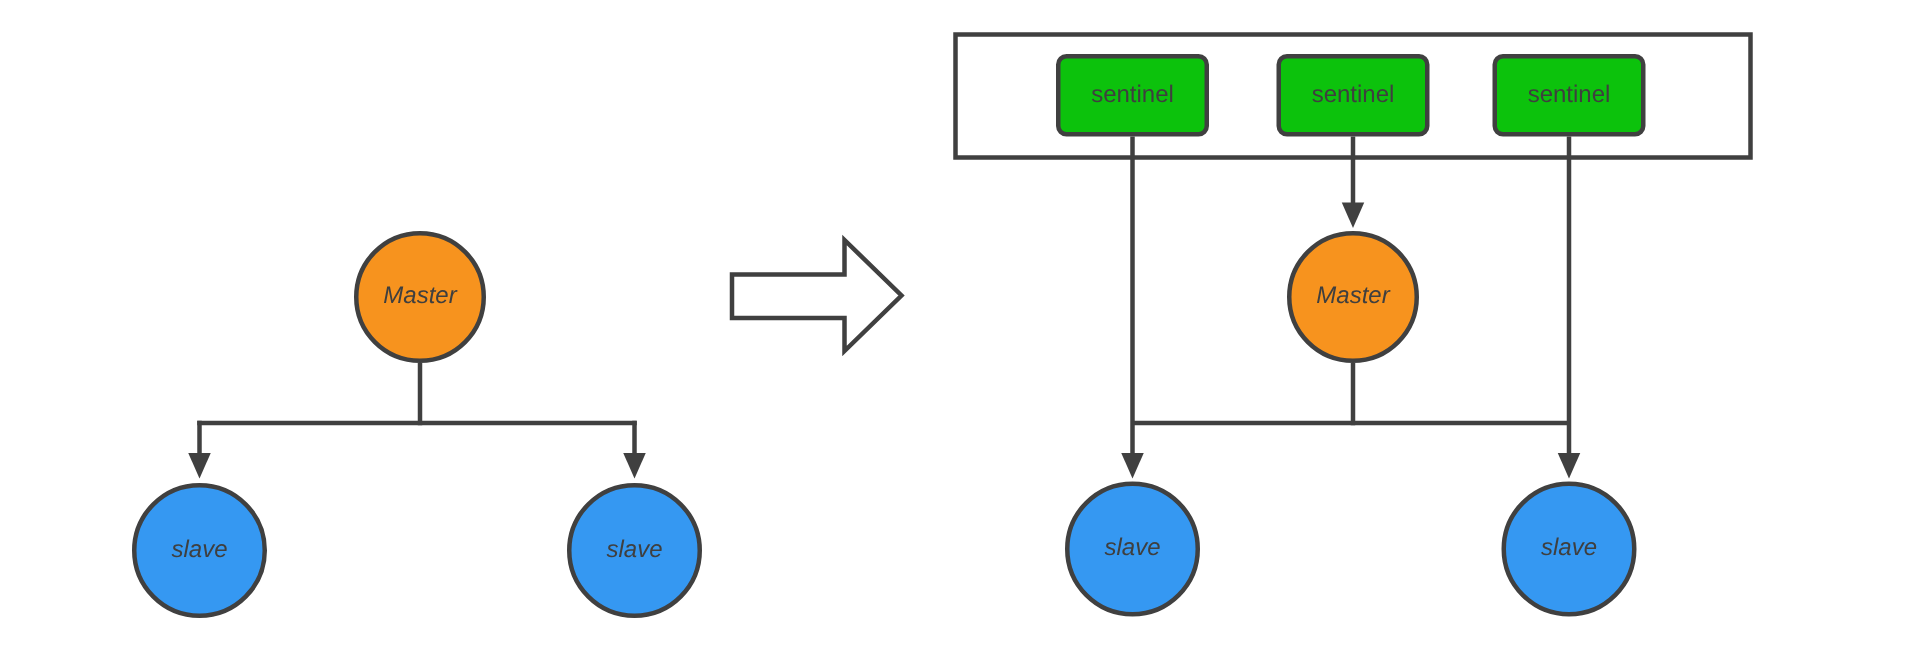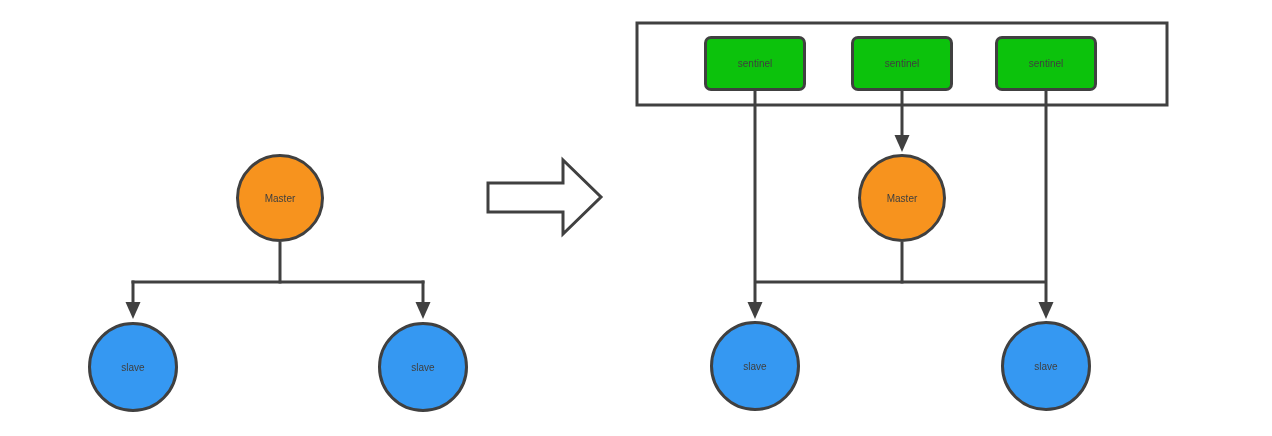--- a/index.html
+++ b/index.html
@@ -24,24 +24,24 @@
   }
   .connectors {
     position: absolute; left: 0; top: 0;
     width: 1272px; height: 436px;
   }
   .node {
     position: absolute;
     display: flex; align-items: center; justify-content: center;
     border: 3px solid var(--outline);
     color: var(--label);
-    font-size: 10px;
+    font-size: 16px;
     z-index: 2;
   }
-  .circle { border-radius: 50%; }
+  .circle { border-radius: 50%; font-style: italic; }
   .master { background: var(--master-fill); width: 88px; height: 88px; }
   .slave  { background: var(--slave-fill);  width: 90px; height: 90px; }
   .sentinel {
     background: var(--sentinel-fill);
     width: 102px; height: 55px;
     border-radius: 7px;
   }
   
   .left-master  { left: 236px; top: 154px; }
   .left-slave-1 { left:  88px; top: 322px; }

